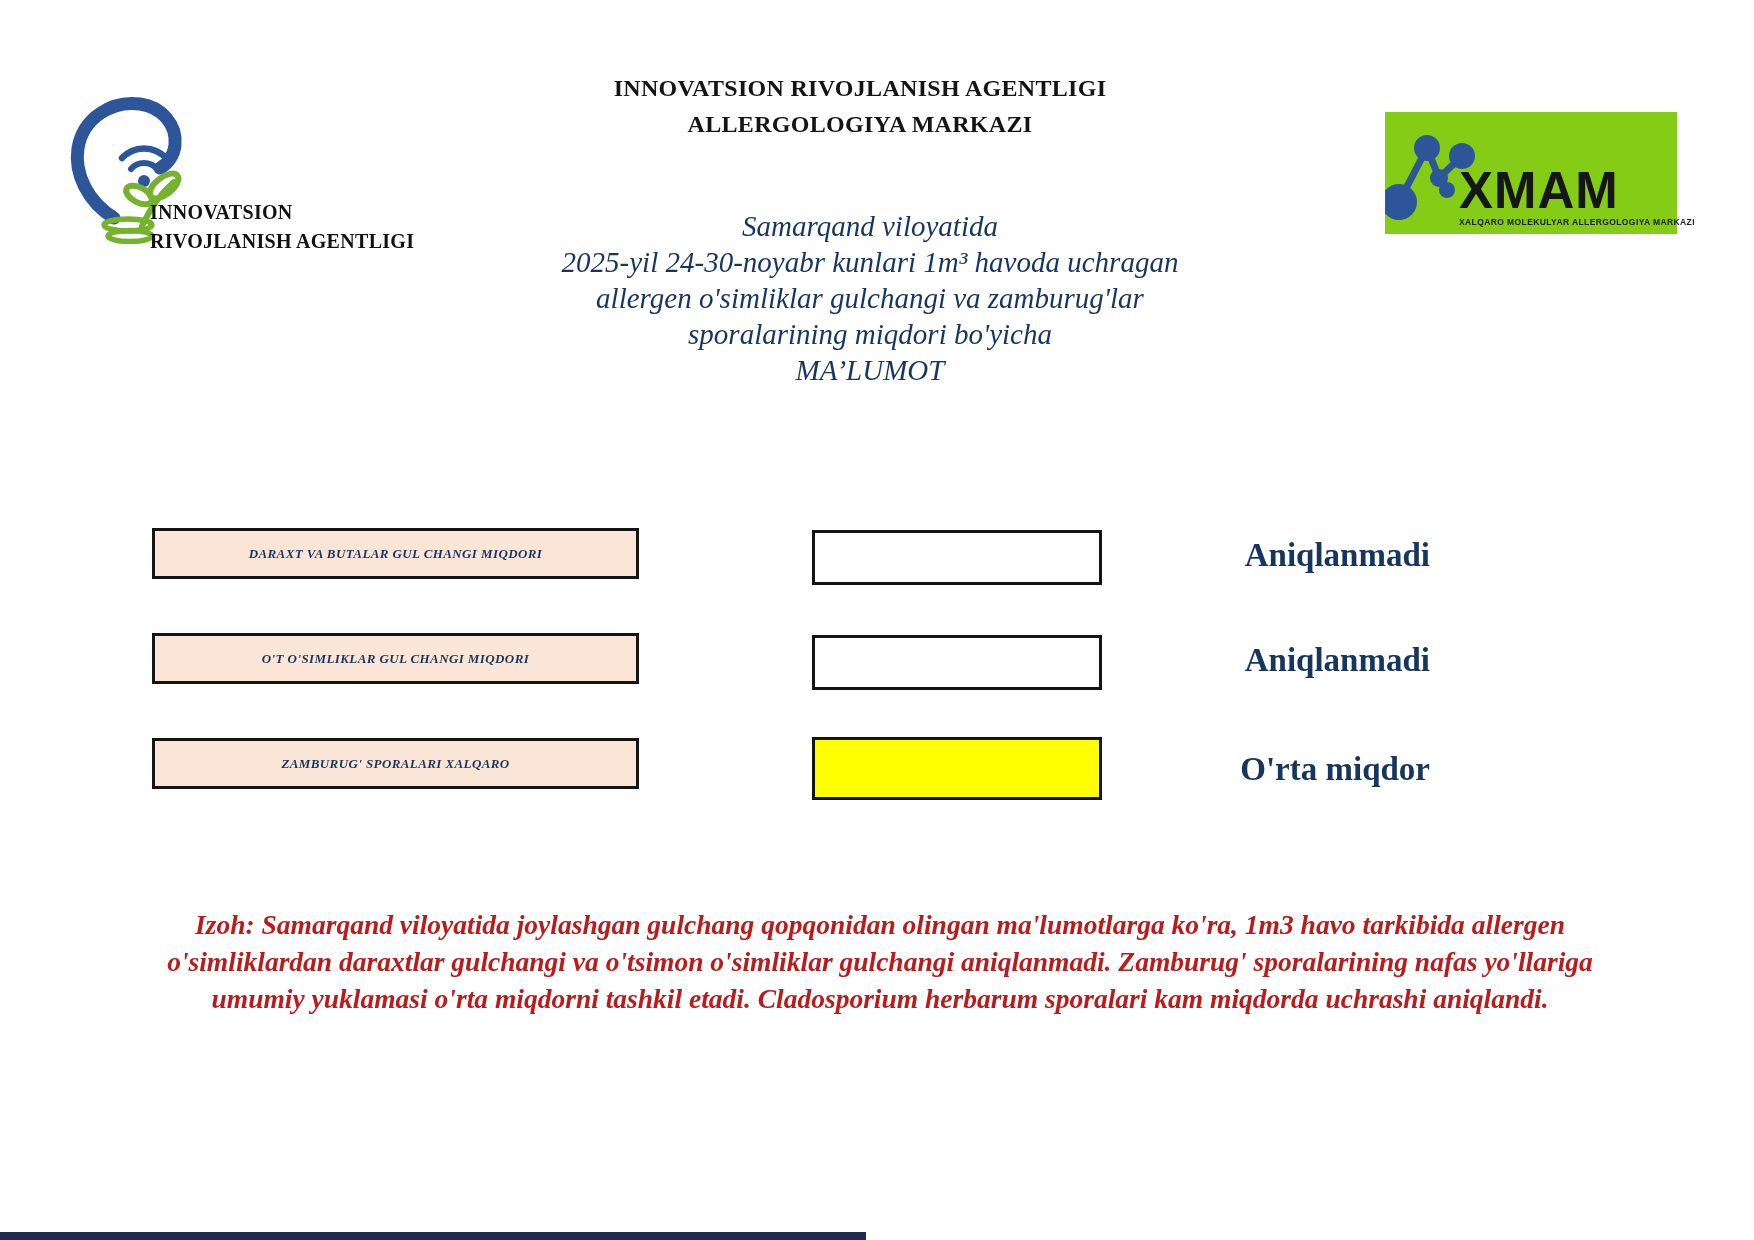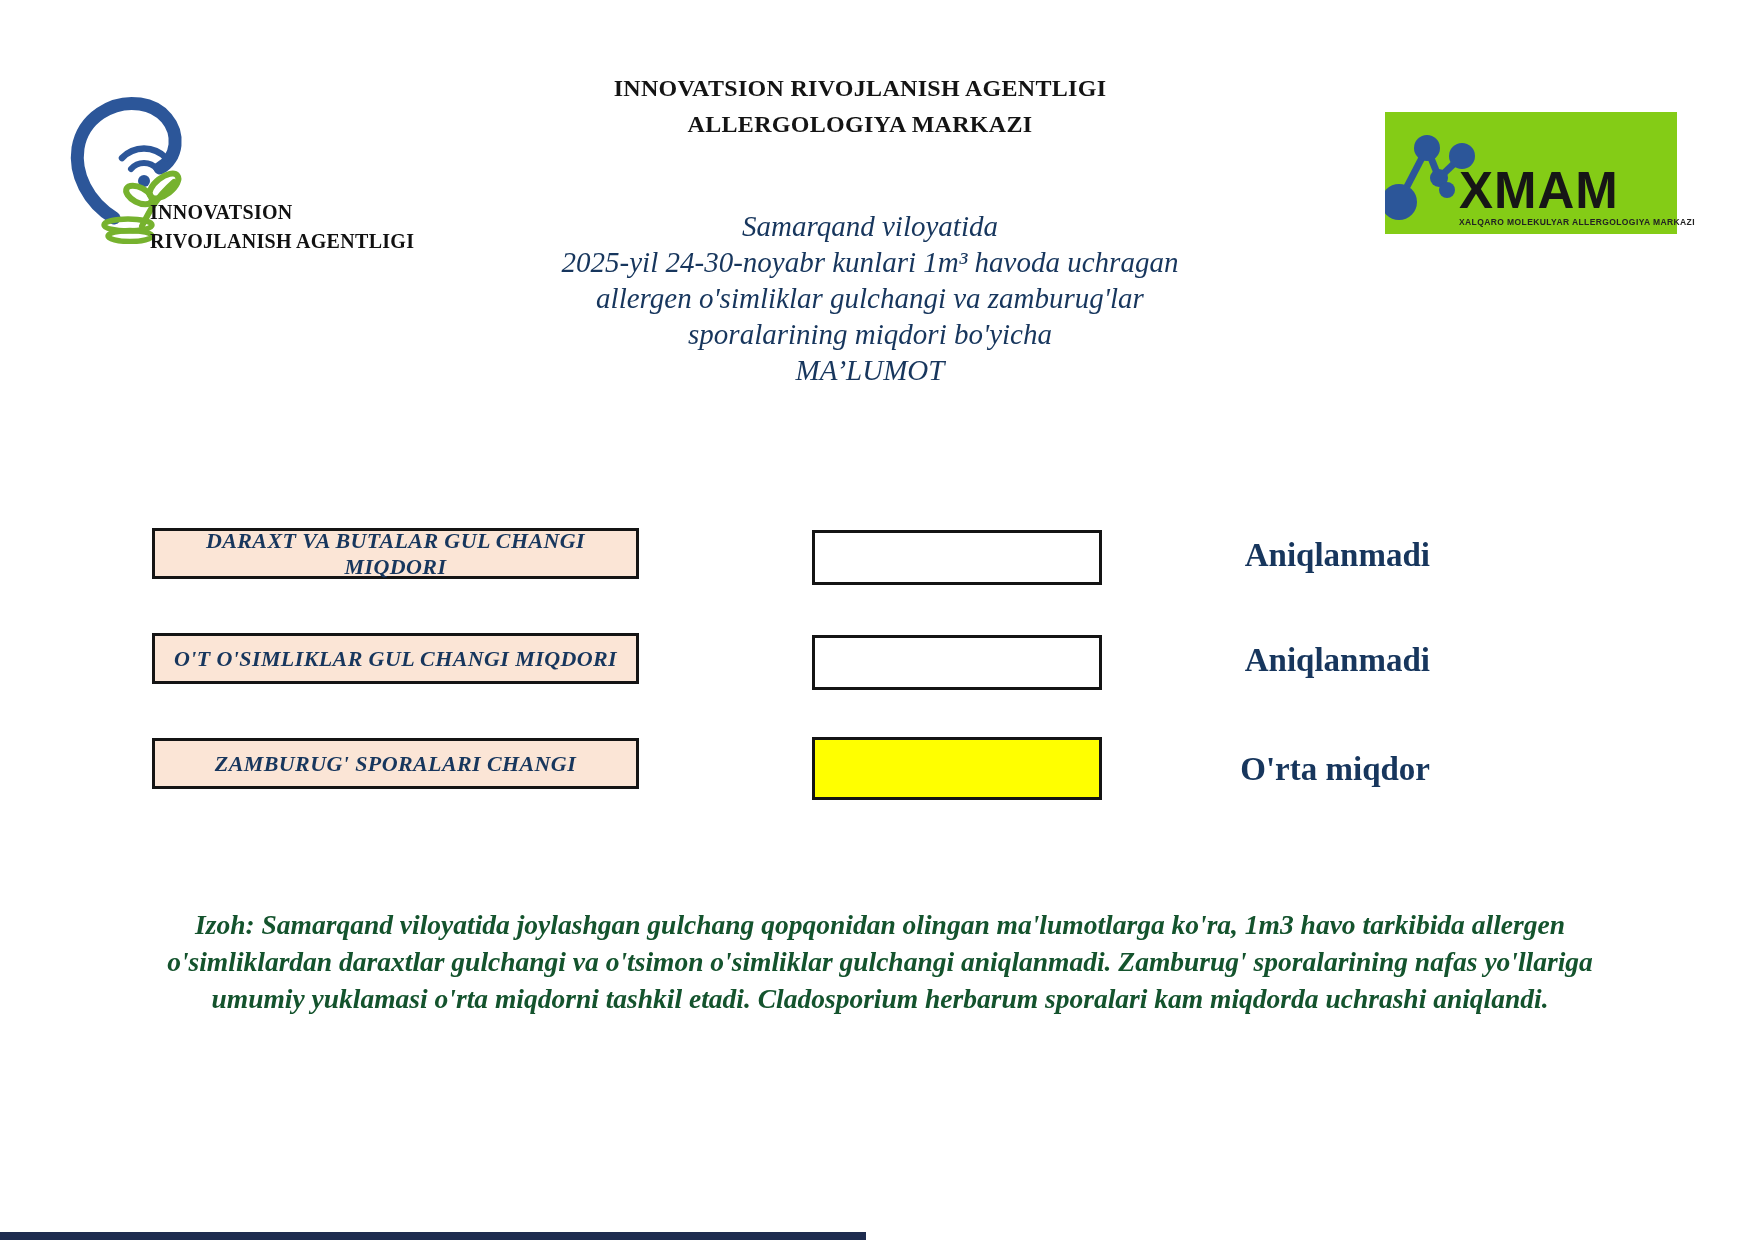--- a/index.html
+++ b/index.html
@@ -28,32 +28,32 @@
   .xmam { position:absolute; left:1385px; top:112px; width:292px; height:122px; background:#84cc16; }
   .xmam svg { position:absolute; left:0; top:0; }
   .xmam-text { position:absolute; left:74px; top:54px; color:#161616; font-family:"Liberation Sans", sans-serif; }
   .xmam-acronym { font-weight:bold; font-size:51px; line-height:50px; letter-spacing:1px; }
   .xmam-caption { font-weight:bold; font-size:8.5px; letter-spacing:0.4px; white-space:nowrap; margin-top:1px; color:#222; }
   
   .label-box {
     position:absolute; left:152px; width:487px; height:51px;
     background:#fbe5d6; border:3px solid #141414;
     display:flex; align-items:center; justify-content:center;
-    font-weight:bold; font-style:italic; font-size:22px; color:#17365d; letter-spacing:0.4px;
+    font-weight:bold; font-style:italic; font-size:13px; color:#17365d; letter-spacing:0.4px;
     text-align:center;
   }
   .value-box { position:absolute; left:812px; width:290px; border:3px solid #141414; background:#fff; }
   .status {
     position:absolute; left:1140px; width:290px; text-align:right;
     font-weight:bold; font-size:33px; color:#17365d; line-height:34px;
   }
   
   .note {
     position:absolute; left:162px; top:906px; width:1436px; text-align:center;
-    font-weight:bold; font-style:italic; font-size:27.5px; color:#14532d; line-height:37px;
+    font-weight:bold; font-style:italic; font-size:27.5px; color:#b91c1c; line-height:37px;
   }
   .bottom-bar { position:absolute; left:0; top:1232px; width:866px; height:8px; background:#1e2c4f; }
 </style>
 </head>
 <body>
 
 <div class="page">
 
   <div class="ira-logo">
     <svg width="140" height="152" viewBox="0 0 140 152">
@@ -112,21 +112,21 @@
   <div class="value-box" style="top: 530px; height: 55px; background-color: rgb(255, 255, 255);"></div>
   <div class="status" style="top:538px">Aniqlanmadi</div>
 
   <div class="label-box" style="top:633px">
     <span>O'T O'SIMLIKLAR GUL CHANGI MIQDORI</span>
   </div>
   <div class="value-box" style="top: 635px; height: 55px; background-color: rgb(255, 255, 255);"></div>
   <div class="status" style="top:643px">Aniqlanmadi</div>
 
   <div class="label-box" style="top:738px">
-    <span>ZAMBURUG' SPORALARI CHANGI</span>
+    <span>ZAMBURUG' SPORALARI XALQARO</span>
   </div>
   <div class="value-box" style="top: 737px; height: 63px; background-color: rgb(255, 255, 0);"></div>
   <div class="status" style="top:752px">O'rta miqdor</div>
 
   <div class="note">Izoh: Samarqand viloyatida joylashgan gulchang qopqonidan olingan ma'lumotlarga ko'ra, 1m3 havo tarkibida allergen o'simliklardan daraxtlar gulchangi va o'tsimon o'simliklar gulchangi aniqlanmadi. Zamburug' sporalarining nafas yo'llariga umumiy yuklamasi  o'rta miqdorni tashkil etadi.  Cladosporium herbarum sporalari kam miqdorda uchrashi aniqlandi.</div>
 
   <div class="bottom-bar"></div>
 
 </div>
 

